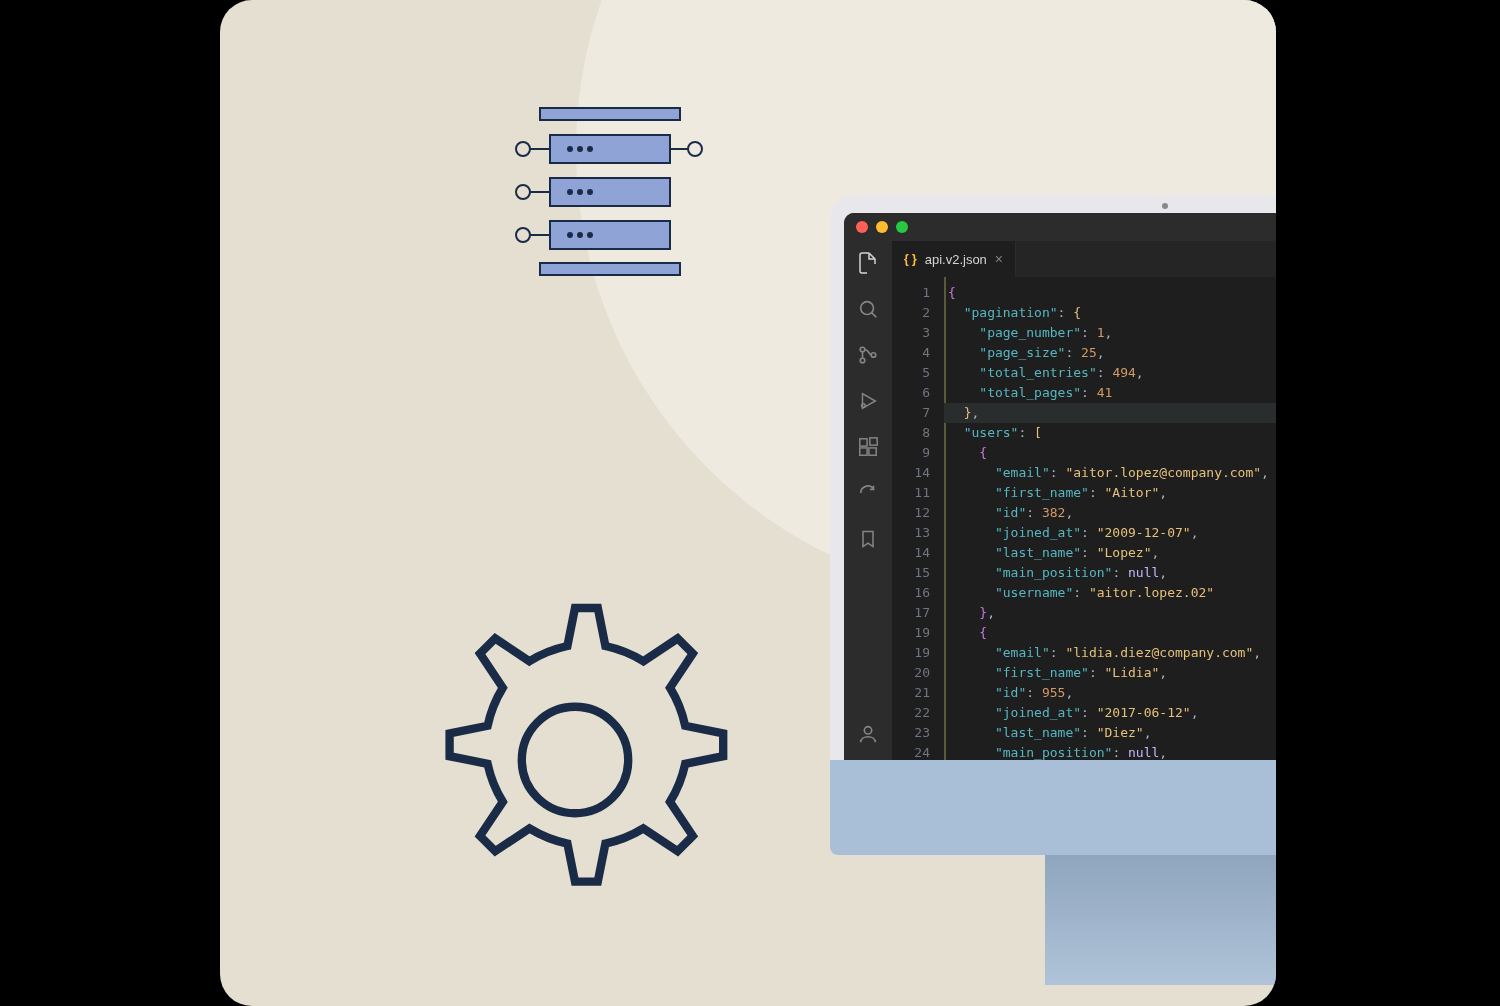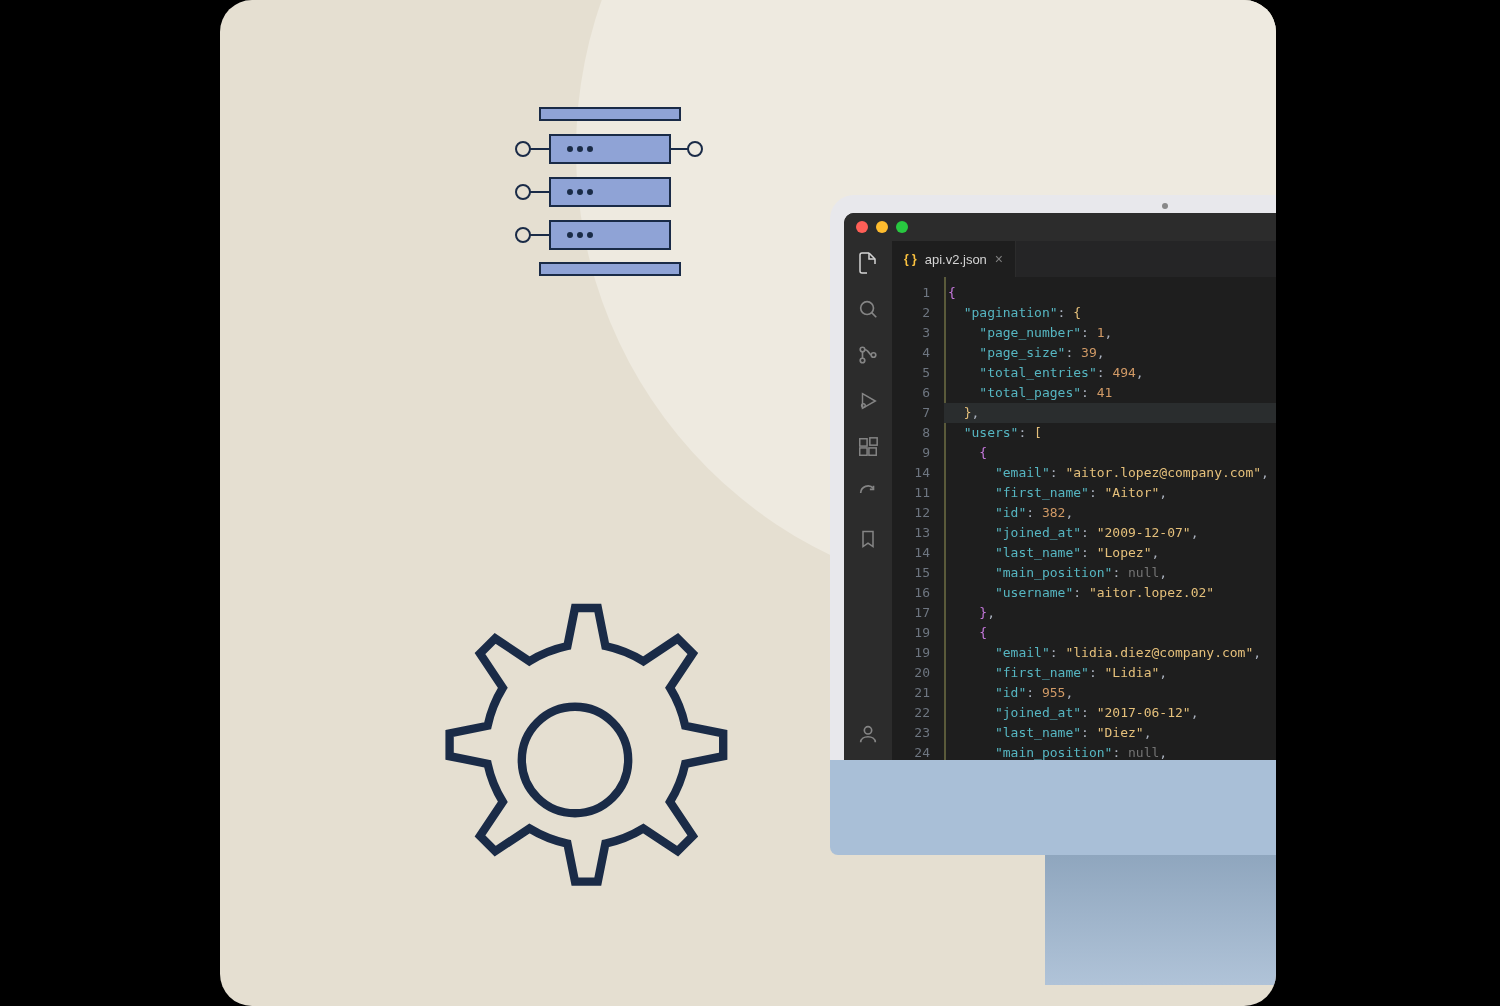--- a/index.html
+++ b/index.html
@@ -169,21 +169,21 @@
   position: absolute;
   left: 0;
   top: 0;
   bottom: 0;
   width: 2px;
   background: #5a5a3a;
 }
 .k { color: #56b6c2; }
 .s { color: #e5c07b; }
 .n { color: #d19a66; }
-.nl { color: #737373; }
+.nl { color: #c4b5fd; }
 .p { color: #abb2bf; }
 .br { color: #c678dd; }
 .br2 { color: #e5c07b; }
 </style>
 </head>
 <body>
 
 <div class="card-bg">
 
   <svg class="gear-svg" viewBox="0 0 100 100">
@@ -327,21 +327,21 @@
                 <div class="gutter-line">21</div>
                 <div class="gutter-line">22</div>
                 <div class="gutter-line">23</div>
                 <div class="gutter-line">24</div>
               </div>
               <div class="code">
                 <div class="ruler"></div>
                 <div class="code-line"><span class="br">{</span></div>
                 <div class="code-line">  <span class="k">"pagination"</span><span class="p">: </span><span class="br2">{</span></div>
                 <div class="code-line">    <span class="k">"page_number"</span><span class="p">: </span><span class="n">1</span><span class="p">,</span></div>
-                <div class="code-line">    <span class="k">"page_size"</span><span class="p">: </span><span class="n">39</span><span class="p">,</span></div>
+                <div class="code-line">    <span class="k">"page_size"</span><span class="p">: </span><span class="n">25</span><span class="p">,</span></div>
                 <div class="code-line">    <span class="k">"total_entries"</span><span class="p">: </span><span class="n">494</span><span class="p">,</span></div>
                 <div class="code-line">    <span class="k">"total_pages"</span><span class="p">: </span><span class="n">41</span></div>
                 <div class="code-line cursor-line">  <span class="br2">}</span><span class="p">,</span></div>
                 <div class="code-line">  <span class="k">"users"</span><span class="p">: </span><span class="br2">[</span></div>
                 <div class="code-line">    <span class="br">{</span></div>
                 <div class="code-line">      <span class="k">"email"</span><span class="p">: </span><span class="s">"aitor.lopez@company.com"</span><span class="p">,</span></div>
                 <div class="code-line">      <span class="k">"first_name"</span><span class="p">: </span><span class="s">"Aitor"</span><span class="p">,</span></div>
                 <div class="code-line">      <span class="k">"id"</span><span class="p">: </span><span class="n">382</span><span class="p">,</span></div>
                 <div class="code-line">      <span class="k">"joined_at"</span><span class="p">: </span><span class="s">"2009-12-07"</span><span class="p">,</span></div>
                 <div class="code-line">      <span class="k">"last_name"</span><span class="p">: </span><span class="s">"Lopez"</span><span class="p">,</span></div>

